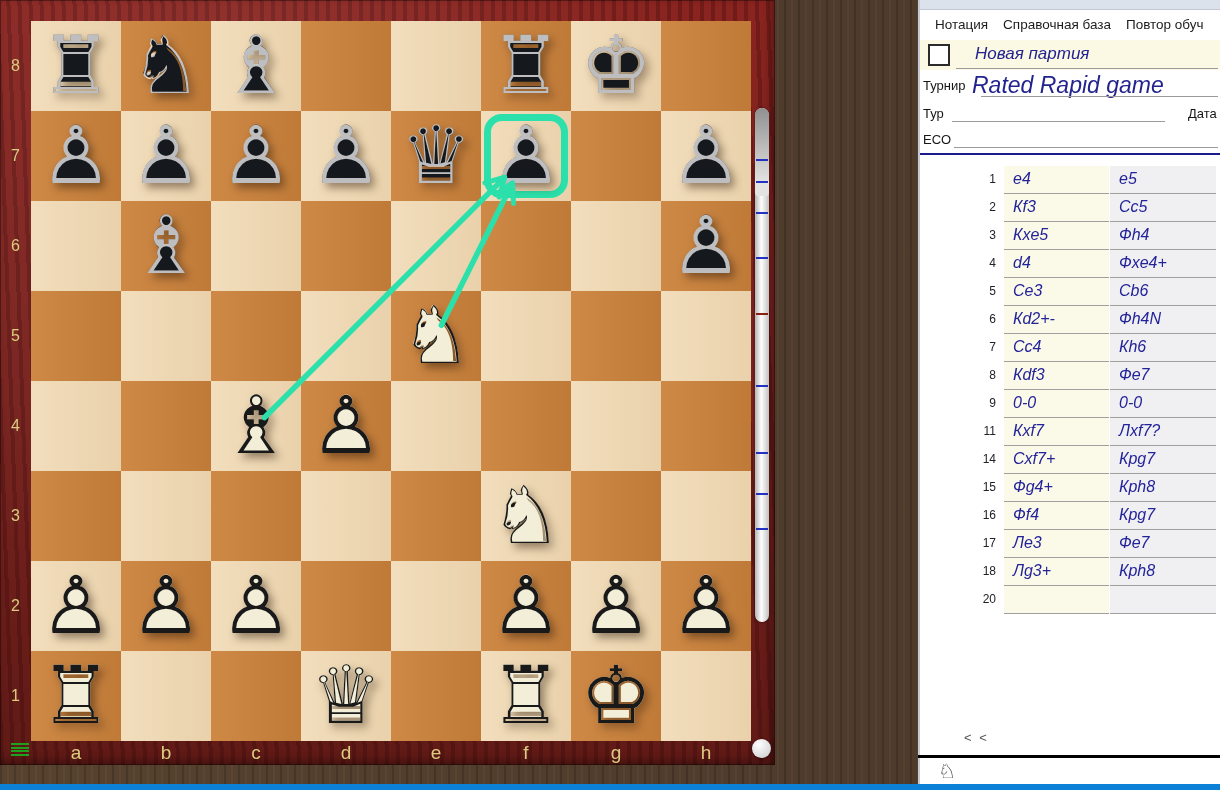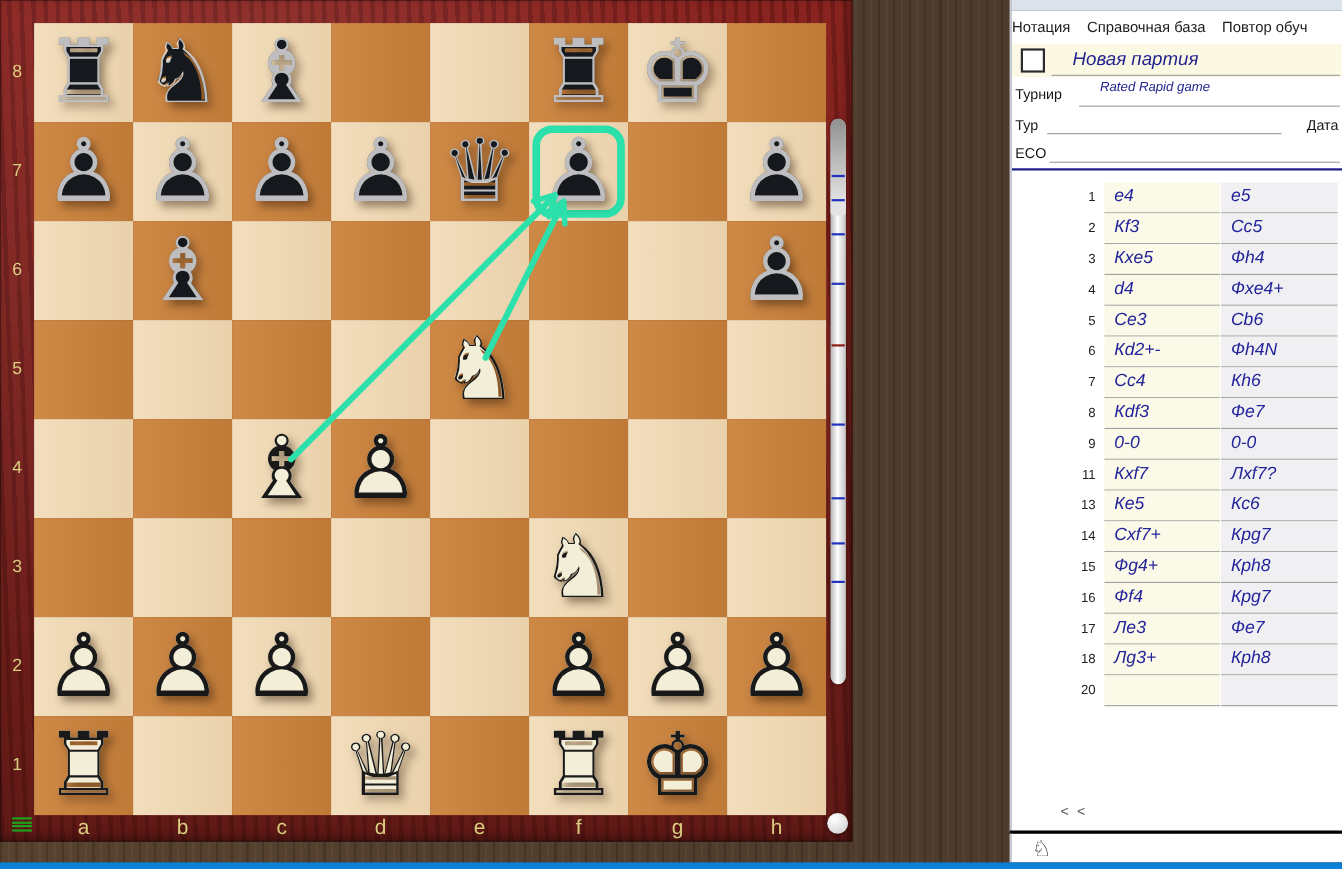--- a/index.html
+++ b/index.html
@@ -44,32 +44,32 @@
   .slider-thumb{position:absolute;left:0;top:0;width:14px;height:88px;border-radius:8px 8px 4px 4px;
     background:linear-gradient(180deg,#909090,#e3e3e3 85%);}
   .tick{position:absolute;left:1px;width:12px;height:2px;background:#2333c0;}
   .tick.red{background:#8a1f14;}
   
   .panel{position:absolute;left:918px;top:0;width:302px;height:756px;background:#fff;
     border-left:2px solid #c4cad3;box-sizing:border-box;overflow:hidden;}
   .top-strip{position:absolute;left:0;top:0;right:0;height:9px;background:#dbe2ec;
     border-bottom:1px solid #c2c9d4;}
   .tabs{position:absolute;left:0;top:10px;right:0;height:28px;display:flex;align-items:center;
-    gap:15px;font-size:13.5px;color:#1c1c1c;white-space:nowrap;}
+    padding-left:15px;gap:15px;font-size:13.5px;color:#1c1c1c;white-space:nowrap;}
   .tab{cursor:pointer;}
   .newgame-band{position:absolute;left:0;top:40px;right:0;height:30px;background:#fbf9e3;}
   .checkbox{position:absolute;left:8px;top:44px;width:22px;height:22px;background:#fff;
     border:2px solid #2b2b2b;box-sizing:border-box;}
   .ng-label{position:absolute;left:55px;top:44px;font-style:italic;font-size:17px;color:#23238f;}
   .u{position:absolute;height:0;border-bottom:1px solid #9b9b9b;}
   .u-ng{left:36px;top:68px;width:262px;}
   .lbl{position:absolute;font-size:13px;color:#161616;}
   .l-tour{left:3px;top:78px;}
   .val{position:absolute;font-style:italic;color:#23238f;}
-  .v-tour{left:80px;top:72px;font-size:12px;font-style:italic;}
+  .v-tour{left:52px;top:72px;font-size:23px;font-style:italic;}
   .u-tour{left:61px;top:96px;width:237px;}
   .l-round{left:3px;top:106px;}
   .u-round{left:32px;top:121px;width:213px;}
   .l-date{left:268px;top:106px;}
   .l-eco{left:3px;top:132px;}
   .u-eco{left:34px;top:147px;width:264px;}
   .navy-line{position:absolute;left:0;top:153px;right:0;height:2px;background:#1b1b8c;}
   .moves{position:absolute;left:0;top:166px;right:0;}
   .mrow{display:flex;height:28px;}
   .mnum{width:76px;text-align:right;font-size:12px;color:#222;line-height:26px;}
@@ -387,25 +387,20 @@
         <div class="mnum">9</div>
         <div class="mw">0-0</div>
         <div class="mb">0-0</div>
       </div>
       <div class="mrow">
         <div class="mnum">11</div>
         <div class="mw">Кxf7</div>
         <div class="mb">Лxf7?</div>
       </div>
       <div class="mrow">
-        <div class="mnum">13</div>
-        <div class="mw">Кe5</div>
-        <div class="mb">Кc6</div>
-      </div>
-      <div class="mrow">
         <div class="mnum">14</div>
         <div class="mw">Сxf7+</div>
         <div class="mb">Крg7</div>
       </div>
       <div class="mrow">
         <div class="mnum">15</div>
         <div class="mw">Фg4+</div>
         <div class="mb">Крh8</div>
       </div>
       <div class="mrow">

